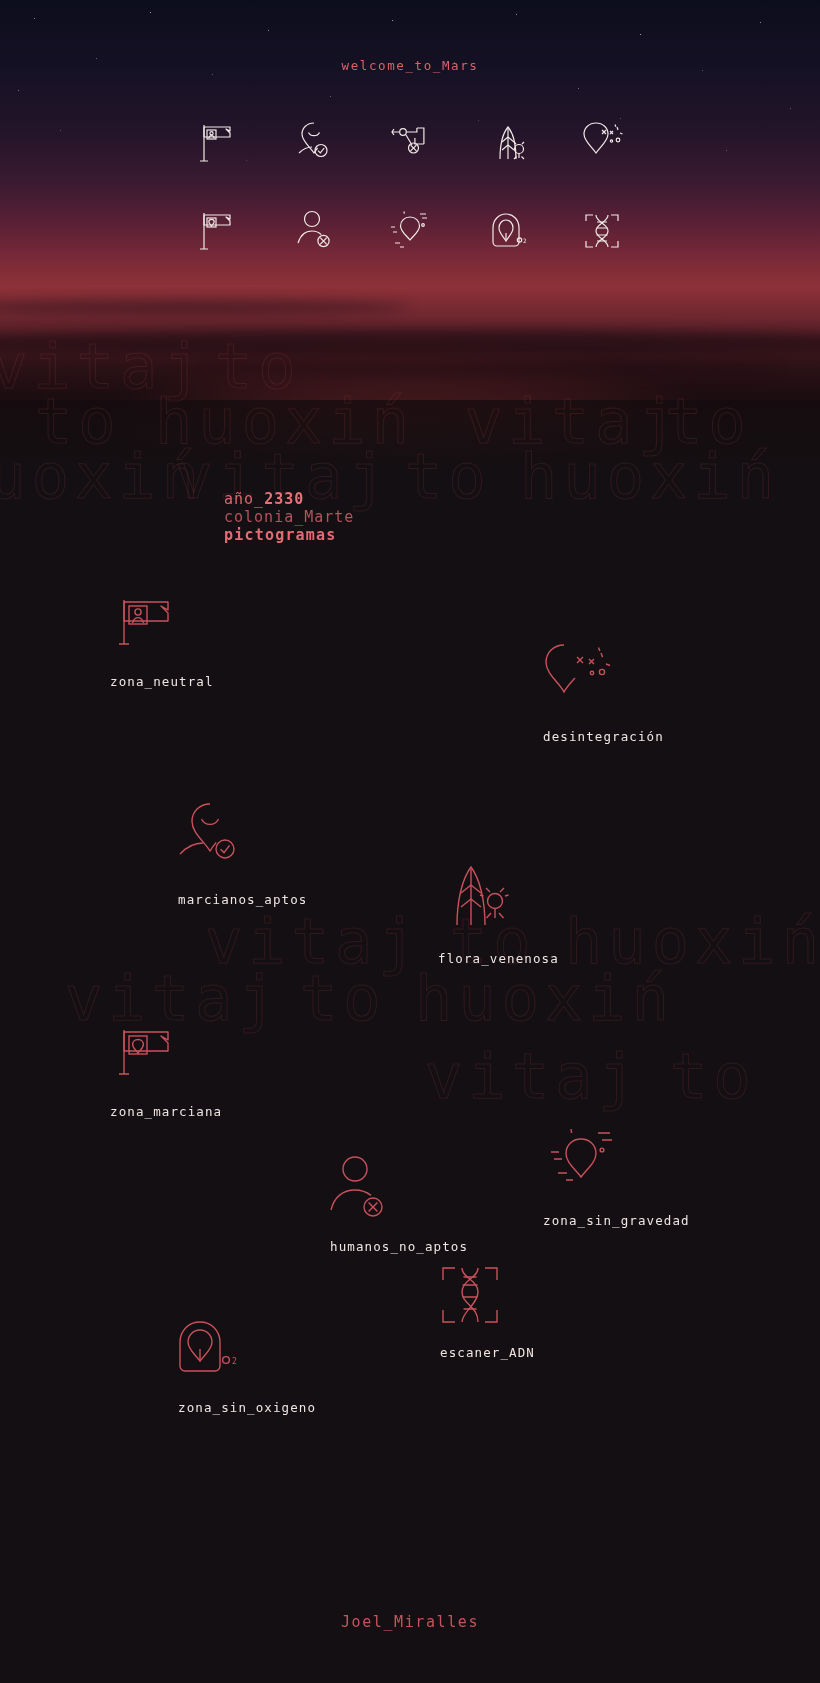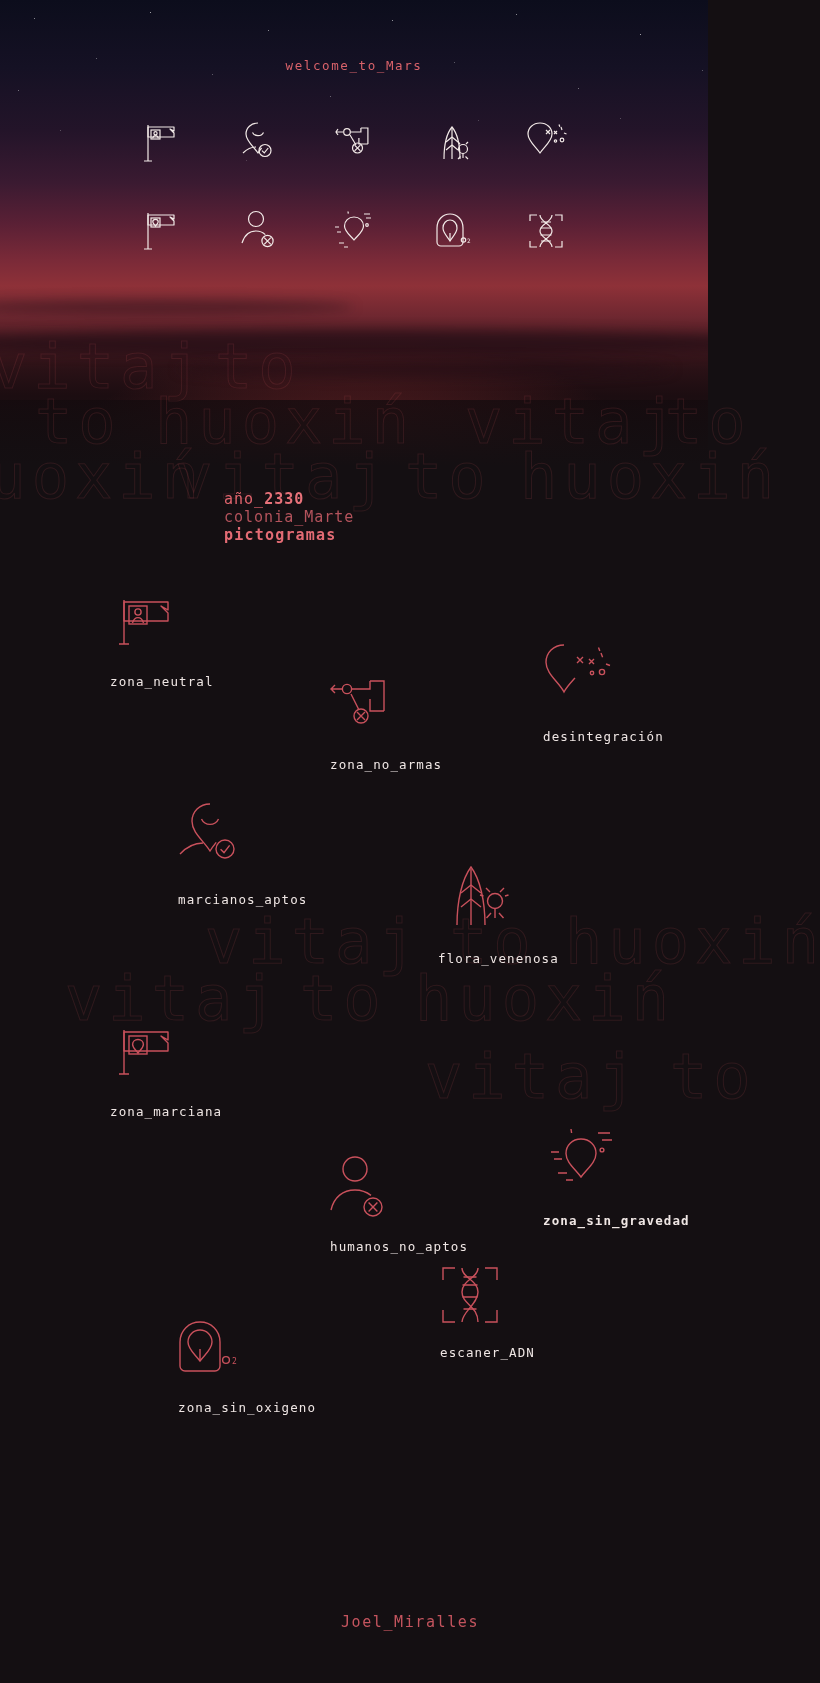--- a/index.html
+++ b/index.html
@@ -6,21 +6,21 @@
   html, body {
     width: 820px;
     background: #140f12;
     font-family: "DejaVu Sans Mono", "Liberation Mono", monospace;
   }
   body { position: relative; width: 820px; height: 1683px; overflow: hidden; }
 
   
   .hero {
     position: relative;
-    width: 708px;
+    width: 820px;
     height: 520px;
     overflow: hidden;
     background:
       radial-gradient(ellipse 60% 40% at 50% 92%, rgba(168,52,54,0.55) 0%, rgba(120,34,44,0.0) 70%),
       linear-gradient(to bottom,
         #0c0d1c 0%,
         #151124 13%,
         #231429 25%,
         #3a1a31 35%,
         #5a2035 43%,
@@ -292,35 +292,20 @@
         <path d="M14 10v44M9 54h10"></path>
         <path d="M14 12h44v8l-7-4 7 7v8H14z" stroke-linejoin="round"></path>
         <rect x="19" y="16" width="18" height="18"></rect>
         <circle cx="28" cy="22" r="3.1"></circle>
         <path d="M22.5 33c1-3.6 3-5.4 5.5-5.4S32.5 29.4 33.5 33"></path>
       </svg>
     </span>
     <span class="cap">zona_neutral</span>
   </div>
 
-  <div class="picto" style="left:330px; top:155px;">
-    <span class="art">
-      <svg width="72" height="68" viewBox="0 0 72 68" fill="none" stroke-width="1.4">
-        <path d="M2 14h10M5 10L1 14l4 4"></path>
-        <circle cx="17" cy="14" r="4.6"></circle>
-        <path d="M21.8 14H40V6"></path>
-        <path d="M40 6h14v30"></path>
-        <path d="M54 36H40V24"></path>
-        <path d="M21 19l8 16"></path>
-        <circle cx="31" cy="41" r="7"></circle>
-        <path d="M27 37l8 8M35 37l-8 8"></path>
-      </svg>
-    </span>
-    <span class="cap">zona_no_armas</span>
-  </div>
 
   <div class="picto" style="left:178px; top:282px;">
     <span class="art">
       <svg width="76" height="76" viewBox="0 0 76 76" fill="none" stroke-width="1.4">
         <path d="M32 2c-10.5 0-18 7.6-18 17.3C14 31 26 39 32 49c1.6-2.7 3.8-5.6 6.2-8.6"></path>
         <path d="M23.5 17c1.6 3.4 4.3 5.4 8.5 5.4s6.9-2 8.5-5.4"></path>
         <path d="M2 52c7-7.5 15.5-11 23-11"></path>
         <circle cx="47" cy="47" r="9"></circle>
         <path d="M42.6 47.2l3.4 3.4 5.6-7.2"></path>
       </svg>
@@ -376,21 +361,21 @@
       <svg width="76" height="70" viewBox="0 0 76 70" fill="none" stroke-width="1.4">
         <circle cx="25" cy="14" r="12"></circle>
         <path d="M1 55c3-13 12-20 24-20 6 0 11.5 1.9 16 5.4"></path>
         <circle cx="43" cy="52" r="9"></circle>
         <path d="M38.6 47.6l8.8 8.8M47.4 47.6l-8.8 8.8"></path>
       </svg>
     </span>
     <span class="cap">humanos_no_aptos</span>
   </div>
 
-  <div class="picto" style="left:543px; top:605px;font-weight:bold;">
+  <div class="picto" style="left:543px; top:605px;">
     <span class="art">
       <svg width="84" height="74" viewBox="0 0 84 74" fill="none" stroke-width="1.4">
         <path d="M38 14c-8.8 0-15 6.4-15 14.4C23 37.6 33 44.6 38 52c5-7.4 15-14.4 15-23.6C53 20.4 46.8 14 38 14z"></path>
         <path d="M55 8h12M59 15h10"></path>
         <path d="M28 4l.6 4"></path>
         <path d="M16 27H8M19 34h-8"></path>
         <path d="M24 48h-9M30 55h-7"></path>
         <circle cx="59" cy="25" r="1.9"></circle>
       </svg>
     </span>

